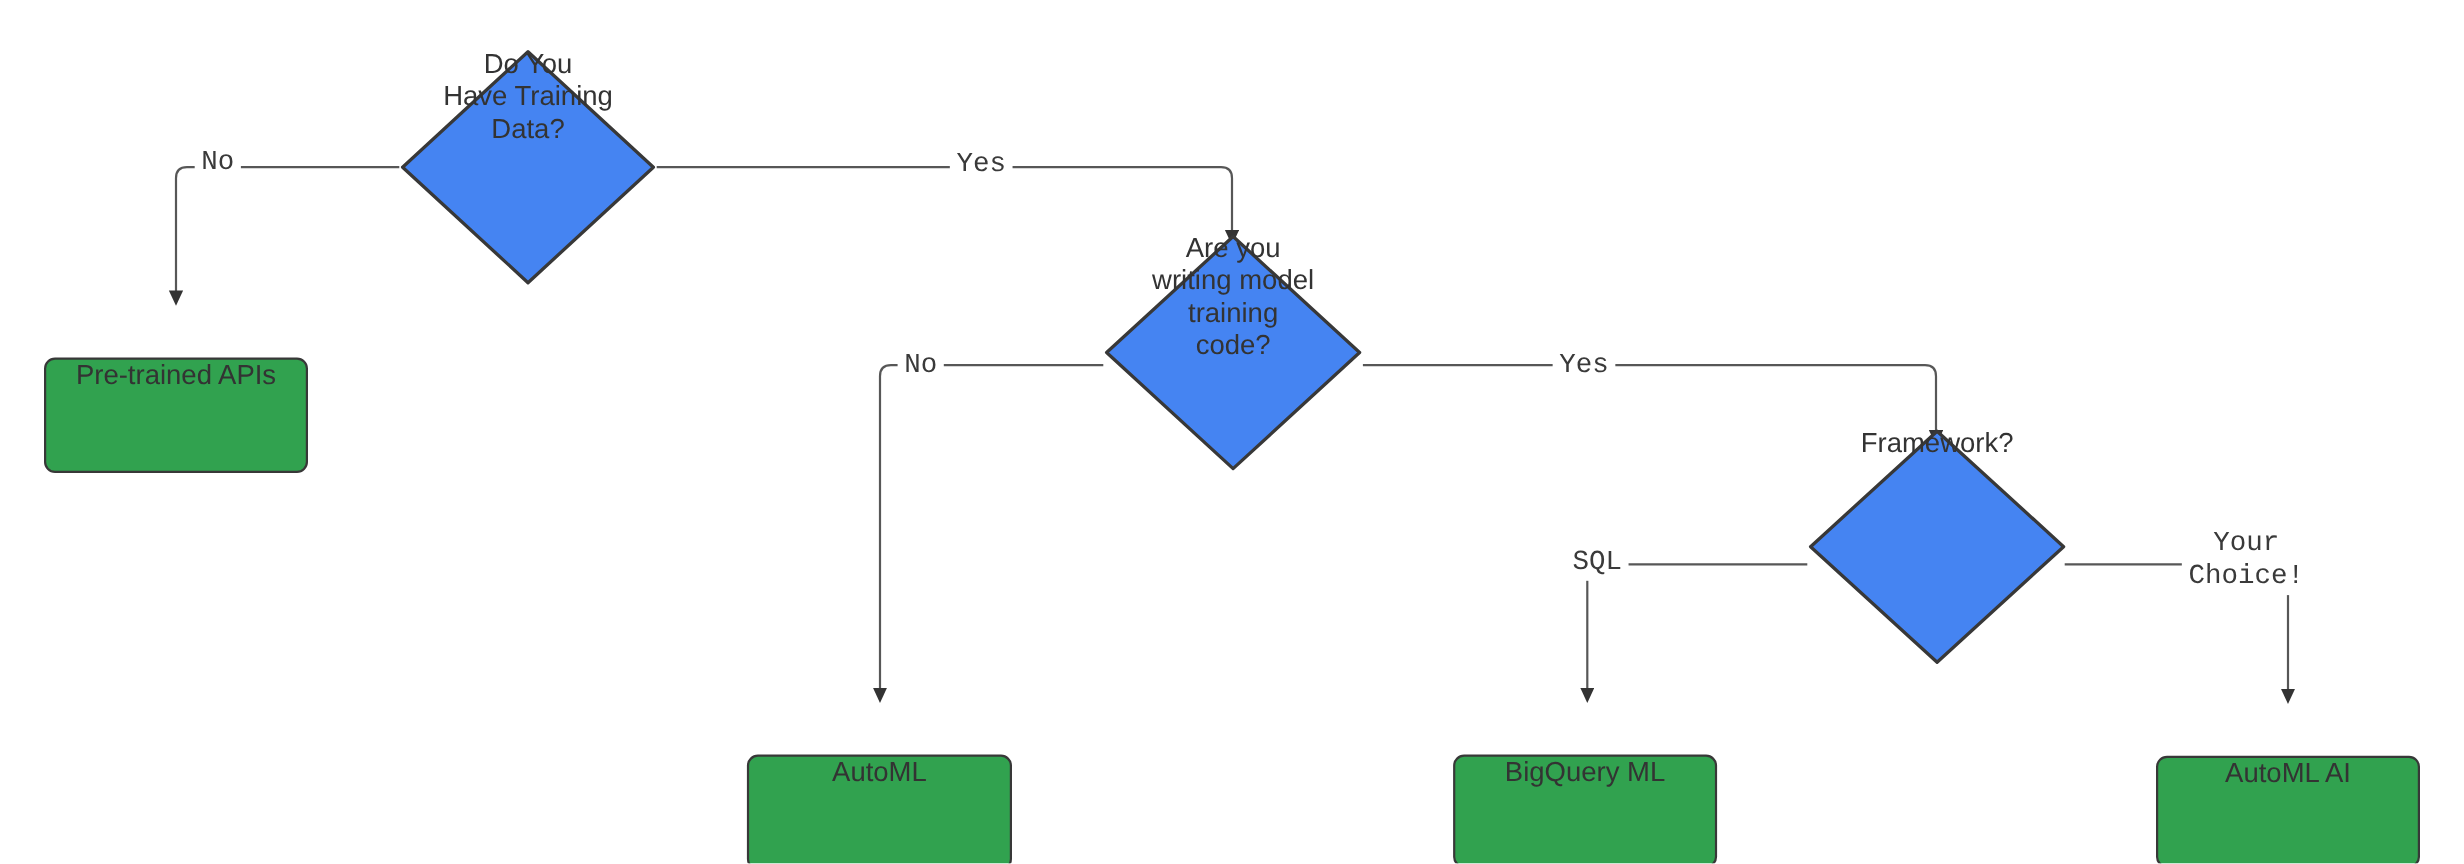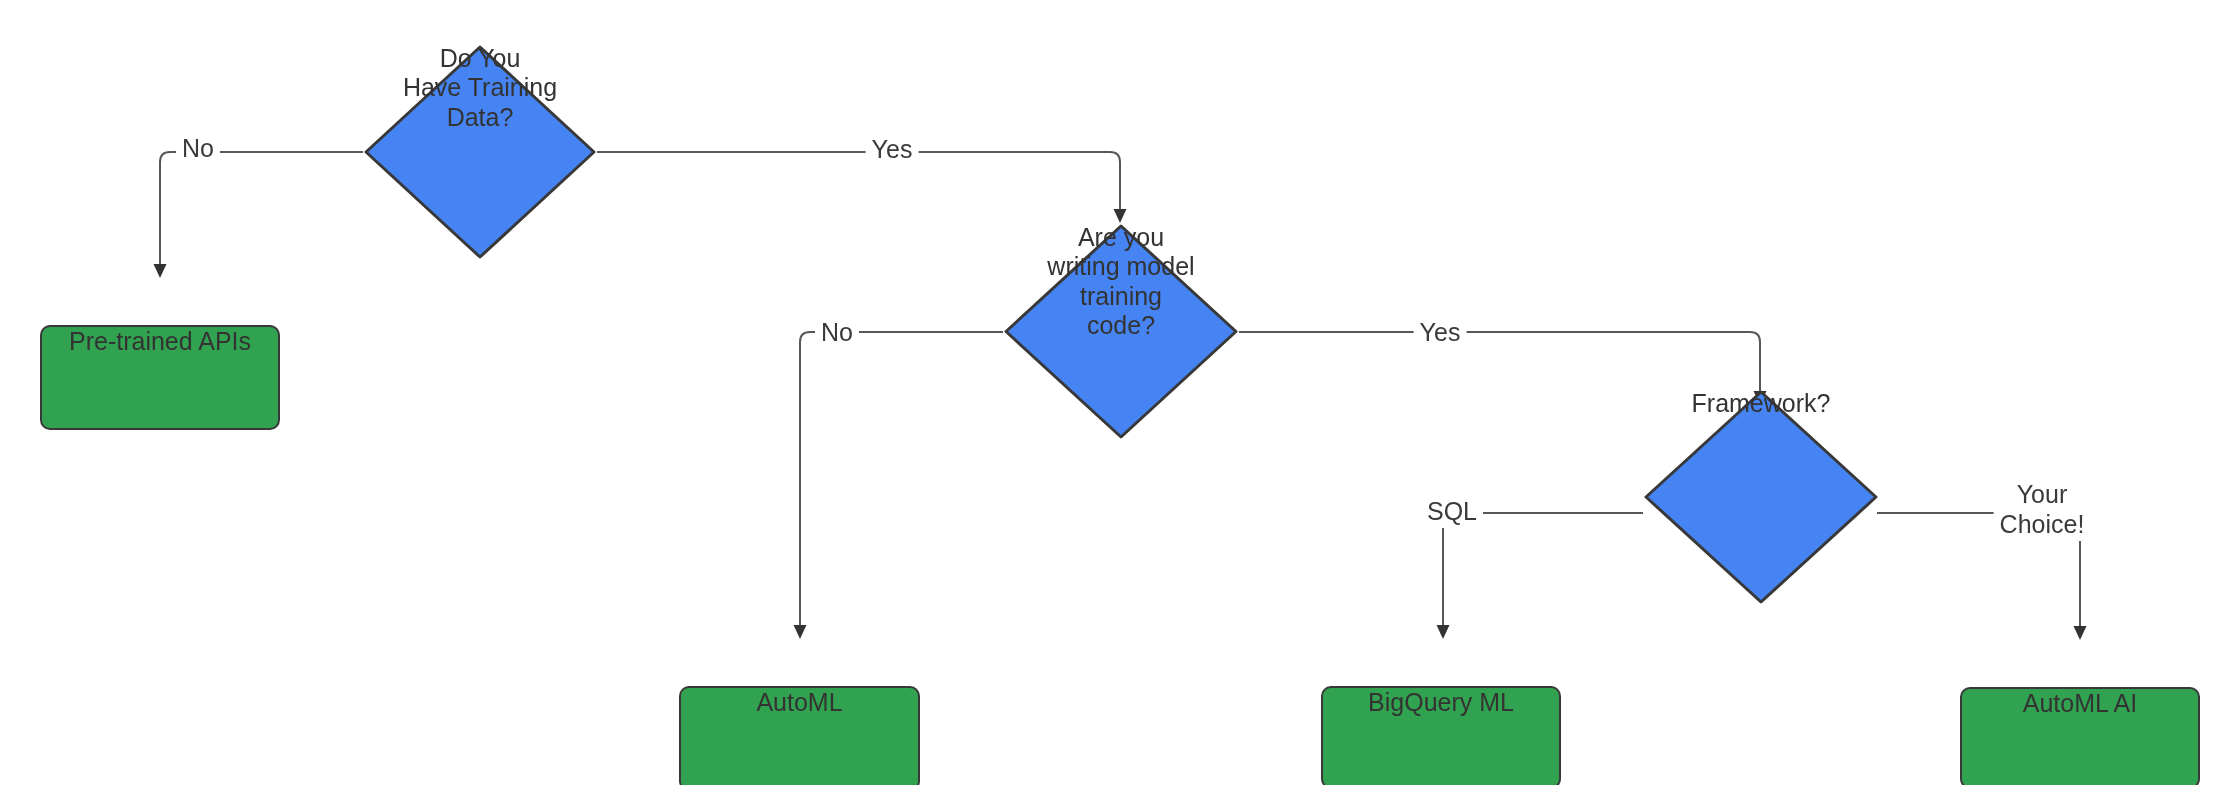--- a/index.html
+++ b/index.html
@@ -52,20 +52,21 @@
     position: absolute;
     transform: translate(-50%, -50%);
     background: var(--canvas-bg, #ffffff);
     color: var(--label-text, #3a3a3a);
     font-size: 25px;
     line-height: 1.2;
     padding: 2px 6px;
     white-space: pre-line;
     text-align: center;
     z-index: 3;
+    font-family: Liberation Mono, monospace;
   }
 </style>
 </head>
 <body>
 
 <div class="canvas">
 
   <svg class="connectors" width="2240" height="785">
     <defs>
       <marker id="arrow" markerWidth="15" markerHeight="14" refX="2" refY="6.5" orient="auto" markerUnits="userSpaceOnUse">
@@ -82,21 +83,21 @@
 
   <div class="node" style="left:363px; top:44px; width:234px; height:216px">
     <svg class="decision-svg" viewBox="0 0 234 216">
       <polygon class="diamond-shape" points="117,3 231,108 117,213 3,108"></polygon>
     </svg>
     <div class="node-label">Do You
 Have Training
 Data?</div>
   </div>
 
-  <div class="node" style="left:1003px; top:223px; width:236px; height:217px">
+  <div class="node" style="left:1003px; top:212px; width:236px; height:217px">
     <svg class="decision-svg" viewBox="0 0 236 217">
       <polygon class="diamond-shape" points="118,3 233,108.5 118,214 3,108.5"></polygon>
     </svg>
     <div class="node-label">Are you
 writing model
 training
 code?</div>
   </div>
 
   <div class="node" style="left:1643px; top:389px; width:236px; height:216px">

